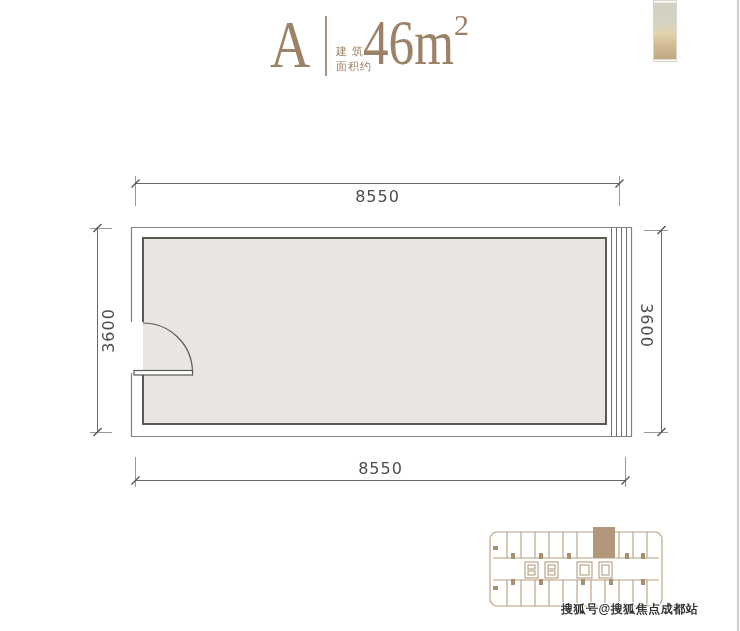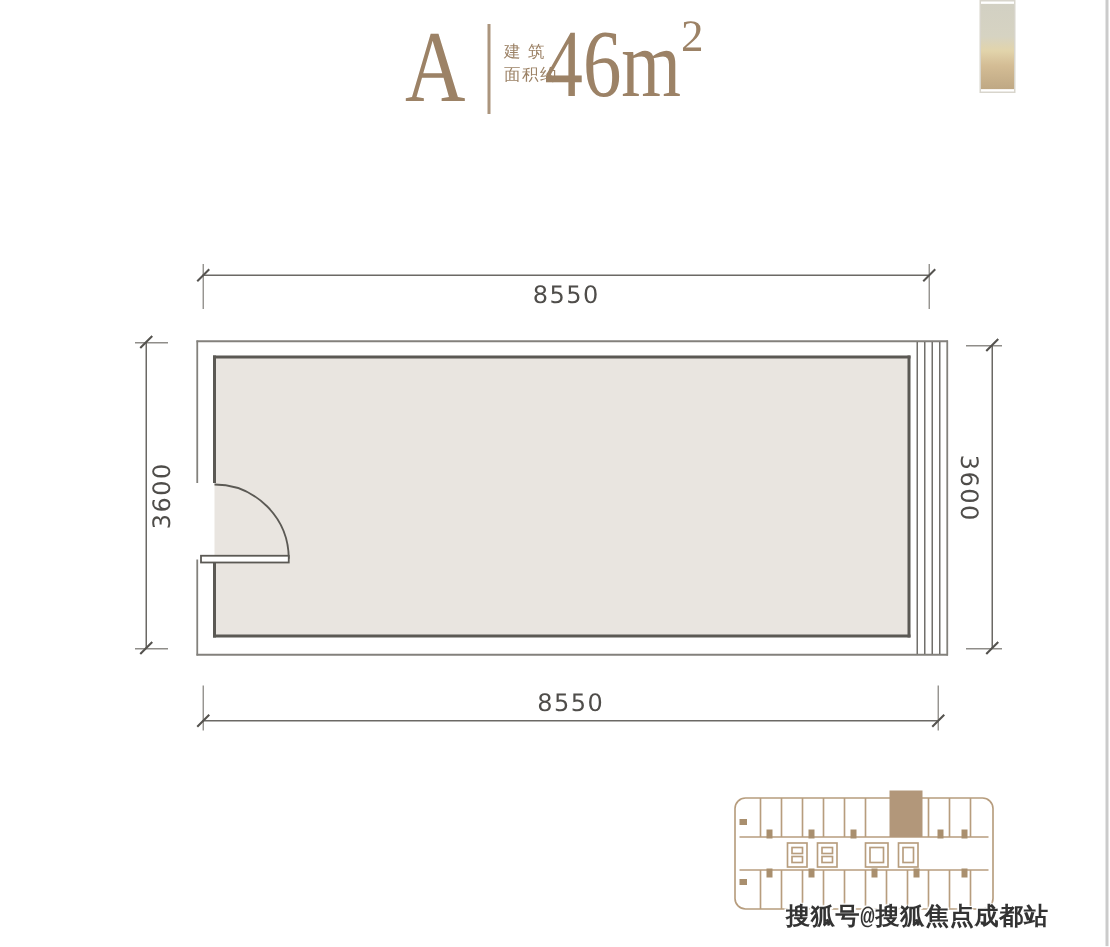--- a/index.html
+++ b/index.html
@@ -3,35 +3,35 @@
 <meta charset="utf-8">
 <style>
   html,body{margin:0;padding:0;background:#ffffff;}
   #stage{position:relative;width:740px;height:631px;background:#fff;overflow:hidden;
          font-family:"Liberation Sans","DejaVu Sans",sans-serif;}
   .abs{position:absolute;}
   
   .hdr{font-family:"Liberation Serif","DejaVu Serif",serif;line-height:1;}
   #unit-letter{left:270px;top:10px;font-size:68px;transform:scaleX(.82);transform-origin:left top;}
   #hdr-divider{left:325px;top:16px;width:2px;height:60px;opacity:.85;}
-  #hdr-caption{left:336px;top:28px;font-size:11px;line-height:15px;letter-spacing:1px;}
+  #hdr-caption{left:336px;top:44px;font-size:11px;line-height:15px;letter-spacing:1px;}
   #area-value{left:363px;top:11px;font-size:64px;transform:scaleX(.8);transform-origin:left top;}
   #area-sup{left:454px;top:10px;font-size:30px;}
   #hdr-photo{left:653px;top:0;width:24px;height:62px;border:1px solid #d8d5cc;box-sizing:border-box;}
   
   .dim-label{font-family:"DejaVu Sans","Liberation Sans",sans-serif;font-size:16px;
              letter-spacing:1px;text-align:center;}
   #dim-top{left:330px;top:187px;width:95px;}
   #dim-bottom{left:333px;top:459px;width:95px;}
   #dim-left{left:66px;top:322px;width:82px;height:17px;transform:rotate(-90deg);}
   #dim-right{left:606px;top:317px;width:82px;height:17px;transform:rotate(90deg);}
   
-  #watermark{left:524px;top:601px;font-size:16px;font-weight:bold;letter-spacing:.5px;
+  #watermark{left:561px;top:601px;font-size:12px;font-weight:bold;letter-spacing:.5px;
              white-space:nowrap;
-             text-shadow:-1px -1px 0 #fff,1px -1px 0 #fff,-1px 1px 0 #fff,1px 1px 0 #fff,0 0 3px #fff;font-family:Liberation Mono, monospace;}
+             text-shadow:-1px -1px 0 #fff,1px -1px 0 #fff,-1px 1px 0 #fff,1px 1px 0 #fff,0 0 3px #fff;}
   
   #edge-line{left:737px;top:0;width:2px;height:631px;}
 </style>
 </head>
 <body>
 
 <div id="stage">
 
   <span id="unit-letter" class="abs hdr" style="color: rgb(156, 130, 102);">A</span>
   <div id="hdr-divider" class="abs" style="background: rgb(156, 130, 102);"></div>

